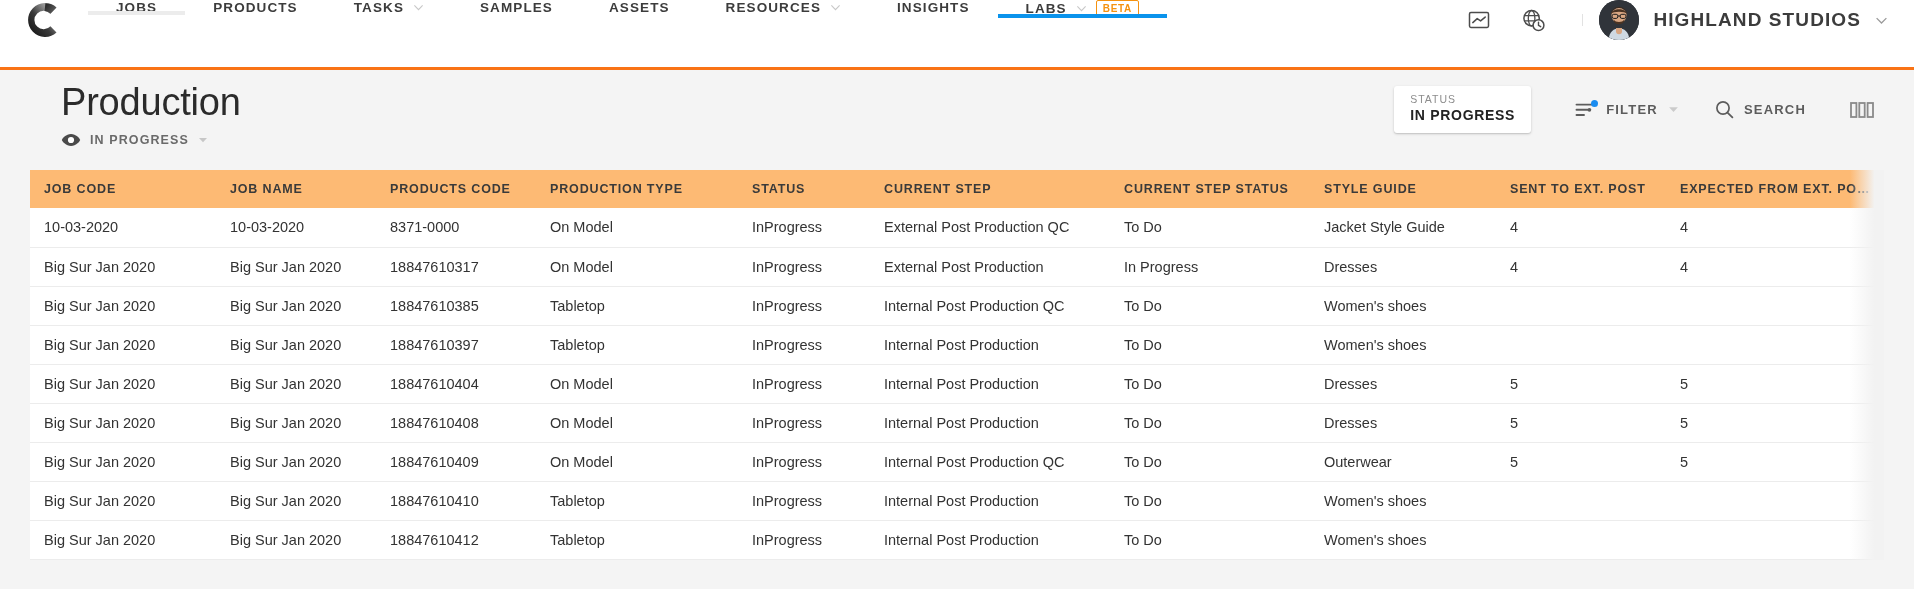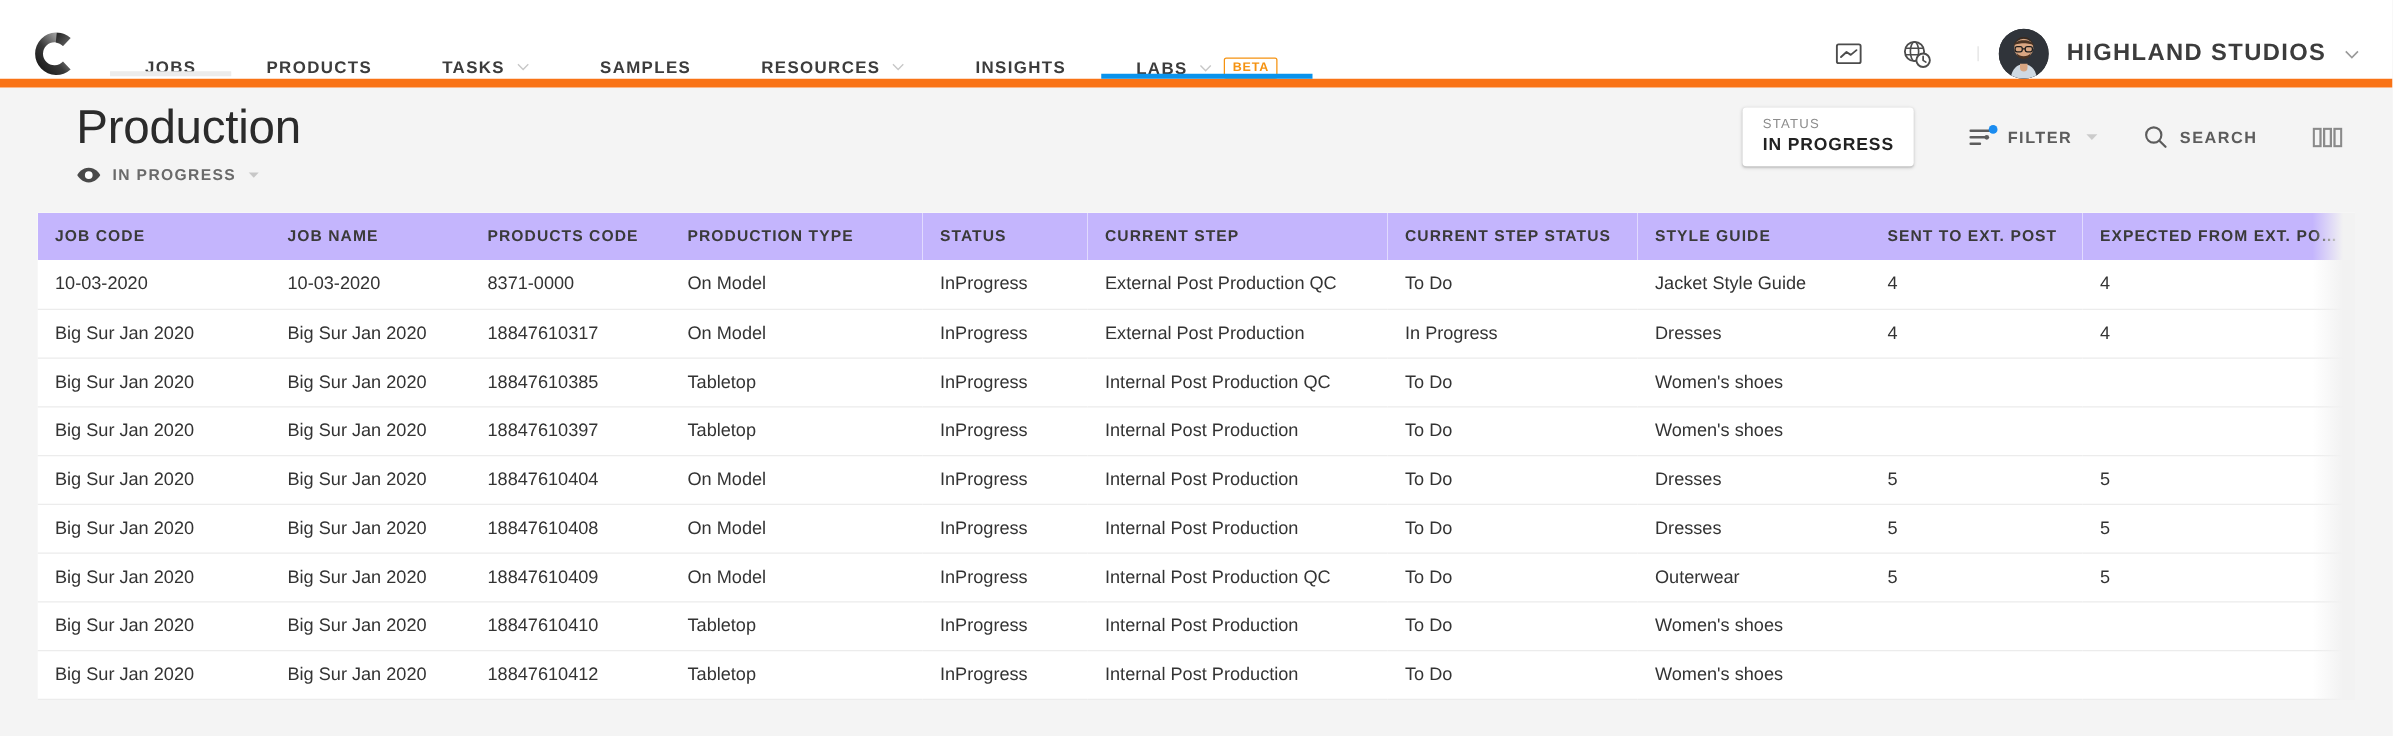--- a/index.html
+++ b/index.html
@@ -11,23 +11,23 @@
     background: #f4f4f4;
     font-family: "Liberation Sans", sans-serif;
     -webkit-font-smoothing: antialiased;
   }
 
   
   .topnav {
     height: 70px;
     background: #ffffff;
     display: flex;
-    align-items: flex-end;
+    align-items: flex-start;
     position: relative;
-    border-bottom: 7px solid #f97316;
+    border-bottom: 3px solid #f97316;
   }
   .logo-wrap {
     width: 88px;
     display: flex;
     align-items: center;
     justify-content: center;
     flex: none;
   }
   .logo-c { display: block; }
 
@@ -221,21 +221,21 @@
     overflow: hidden;
     background: #fff;
   }
   table.grid {
     border-collapse: collapse;
     table-layout: fixed;
     width: 1962px;
     background: #fff;
   }
   table.grid thead th {
-    background: #c4b5fd;
+    background: #fdba74;
     height: 38px;
     font-size: 12.5px;
     font-weight: bold;
     letter-spacing: .85px;
     color: #3a3a3a;
     text-align: left;
     padding: 0 12px 0 14px;
     white-space: nowrap;
     overflow: hidden;
     text-overflow: ellipsis;
@@ -306,20 +306,24 @@
         <path d="M1.5 3.8 L6 8.3 L10.5 3.8" fill="none" stroke="#9a9a9a" stroke-width="1.2"></path>
       </svg>
       <span class="nav-underline"></span>
     </div>
 
     <div class="nav-item">
       <span class="nav-label">SAMPLES</span>
       <span class="nav-underline"></span>
     </div>
 
+    <div class="nav-item">
+      <span class="nav-label">ASSETS</span>
+      <span class="nav-underline"></span>
+    </div>
 
     <div class="nav-item">
       <span class="nav-label">RESOURCES</span>
       <svg class="chev" viewBox="0 0 12 12">
         <path d="M1.5 3.8 L6 8.3 L10.5 3.8" fill="none" stroke="#9a9a9a" stroke-width="1.2"></path>
       </svg>
       <span class="nav-underline"></span>
     </div>
 
     <div class="nav-item">

